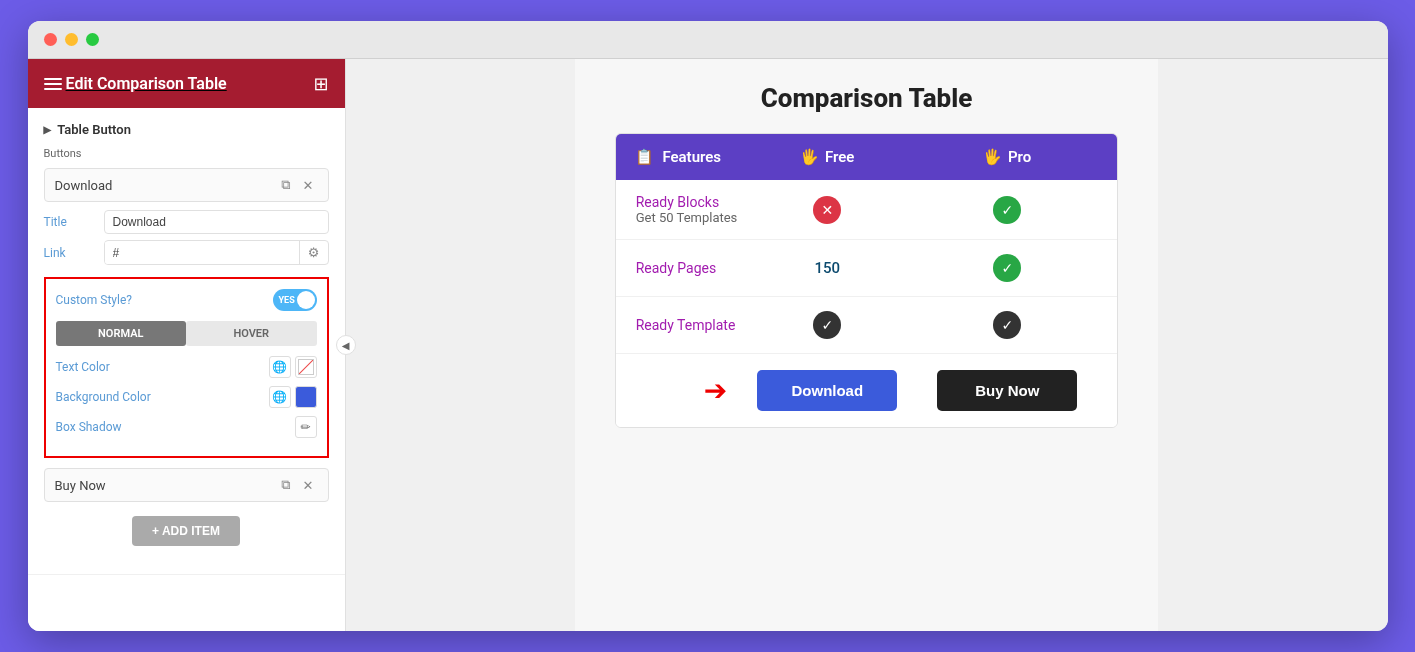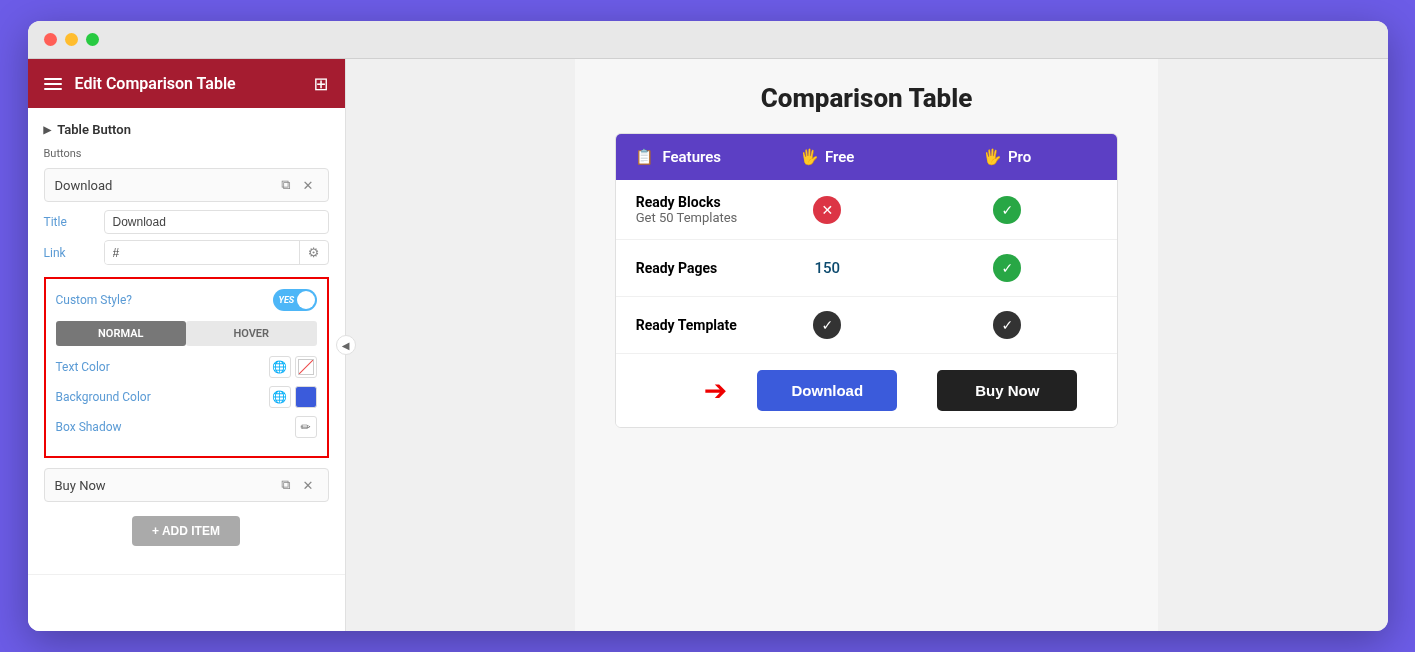--- a/index.html
+++ b/index.html
@@ -55,21 +55,22 @@
     .sidebar-header {
       background: #a51c30;
       padding: 14px 16px;
       display: flex;
       align-items: center;
       justify-content: space-between;
     }
     .sidebar-header-left {
       display: flex;
       align-items: center;
-      gap: 13px;
+      gap: 4px;
+      text-decoration: underline;
     }
     .hamburger-icon {
       display: flex; flex-direction: column; gap: 3px; cursor: pointer;
     }
     .hamburger-icon span {
       display: block; width: 18px; height: 2px; background: #fff; border-radius: 1px;
     }
     .sidebar-title {
       color: #fff;
       font-size: 16px;
@@ -197,21 +198,20 @@
       justify-content: space-between;
       margin-bottom: 10px;
     }
     .custom-style-label {
       font-size: 12px;
       color: #5b9bd5;
     }
     .toggle-switch {
       display: flex;
       align-items: flex-start;
-      font-style: italic;
     }
     .toggle-track {
       width: 44px;
       height: 22px;
       background: #4db6f7;
       border-radius: 11px;
       position: relative;
       cursor: pointer;
     }
     .toggle-label-yes {
@@ -387,22 +387,22 @@
     .table-row {
       display: grid;
       grid-template-columns: 1fr 180px 180px;
       align-items: center;
       padding: 14px 20px;
       border-bottom: 1px solid #f0f0f0;
     }
     .table-row:last-child { border-bottom: none; }
     .row-feature {
       font-size: 14px;
-      color: #000000;
-      font-weight: 700;
+      color: #a21caf;
+      font-weight: 400;
     }
     .row-cell {
       display: flex;
       align-items: center;
       justify-content: center;
     }
 
     .check-green {
       width: 28px; height: 28px;
       background: #28a745;

